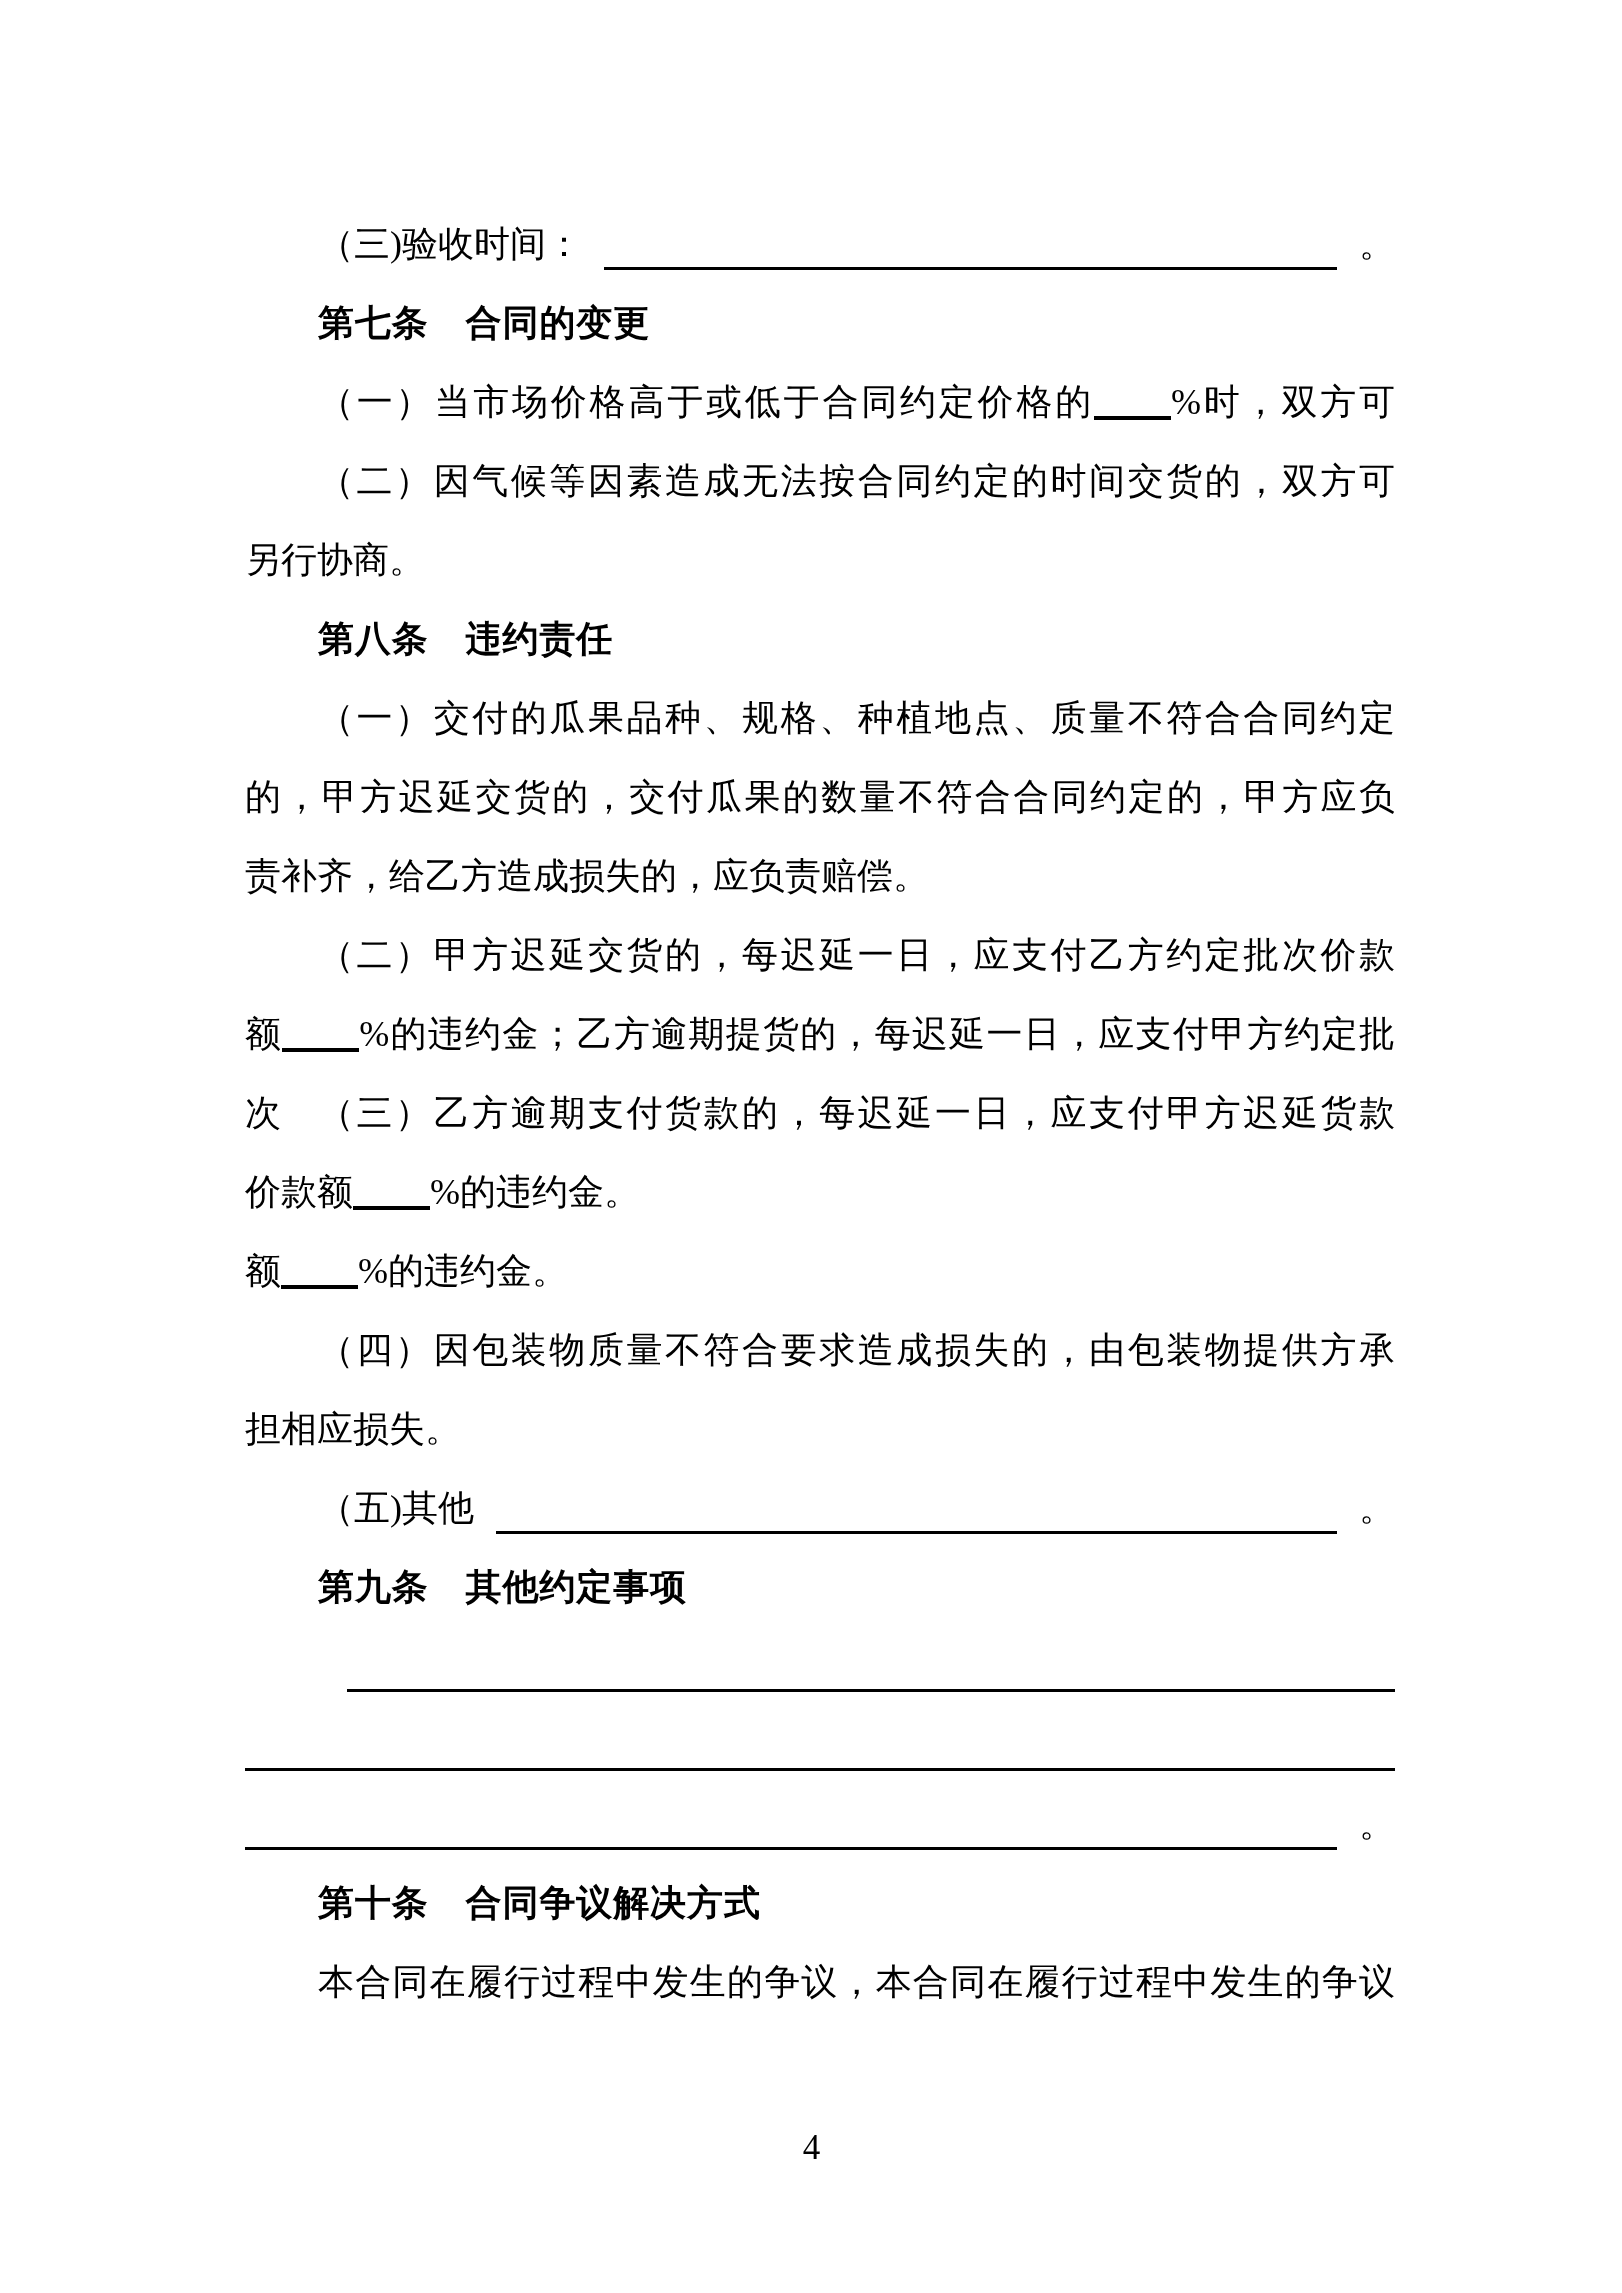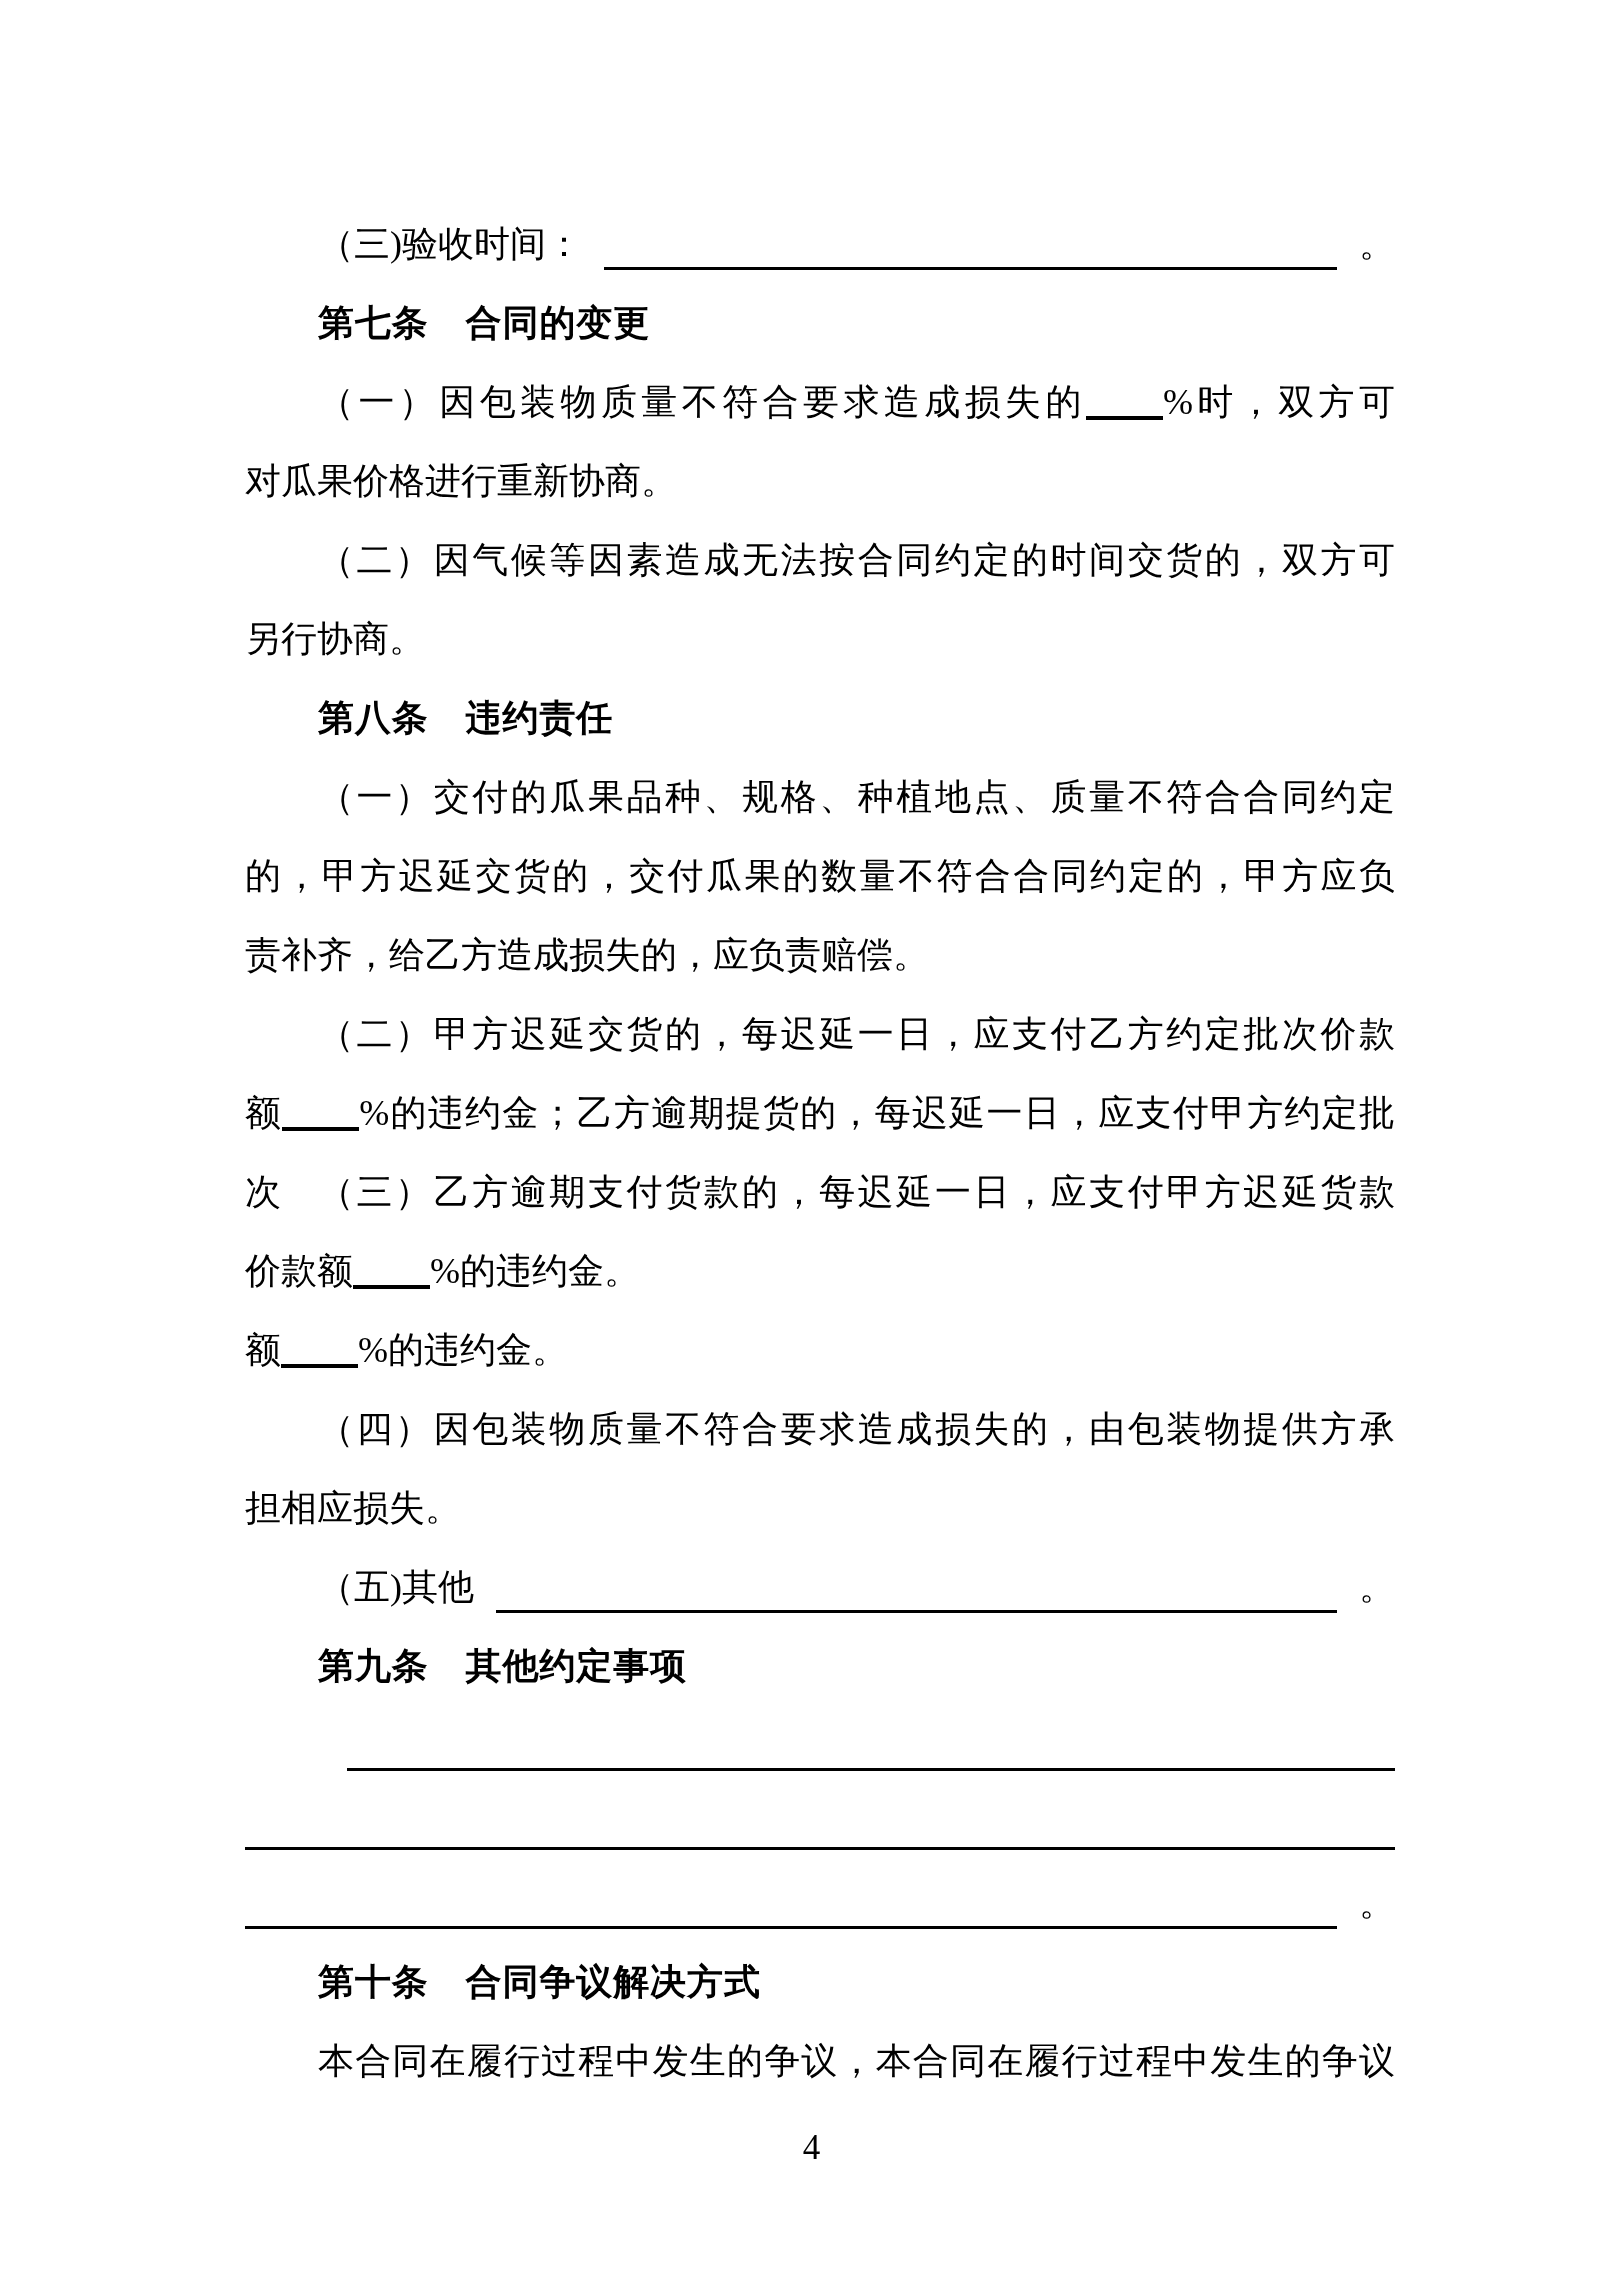--- a/index.html
+++ b/index.html
@@ -32,24 +32,23 @@
 
     <div class="line flexline ind">
       <span class="t">（三)验收时间：</span>
       <span class="filler"></span>
       <span class="t">。</span>
     </div>
 
     <div class="line heading">第七条　合同的变更</div>
 
     <div class="line ind jst">
-      <span>（一）因包装物质量不符合要求造成损失的</span><span class="blank"></span><span>%时，双方可</span>
+      <span>（一）当市场价格高于或低于合同约定价格的</span><span class="blank"></span><span>%时，双方可</span>
     </div>
 
-    <div class="line">对瓜果价格进行重新协商。</div>
 
     <div class="line ind jst">（二）因气候等因素造成无法按合同约定的时间交货的，双方可</div>
 
     <div class="line">另行协商。</div>
 
     <div class="line heading">第八条　违约责任</div>
 
     <div class="line ind jst">（一）交付的瓜果品种、规格、种植地点、质量不符合合同约定</div>
 
     <div class="line jst">的，甲方迟延交货的，交付瓜果的数量不符合合同约定的，甲方应负</div>

